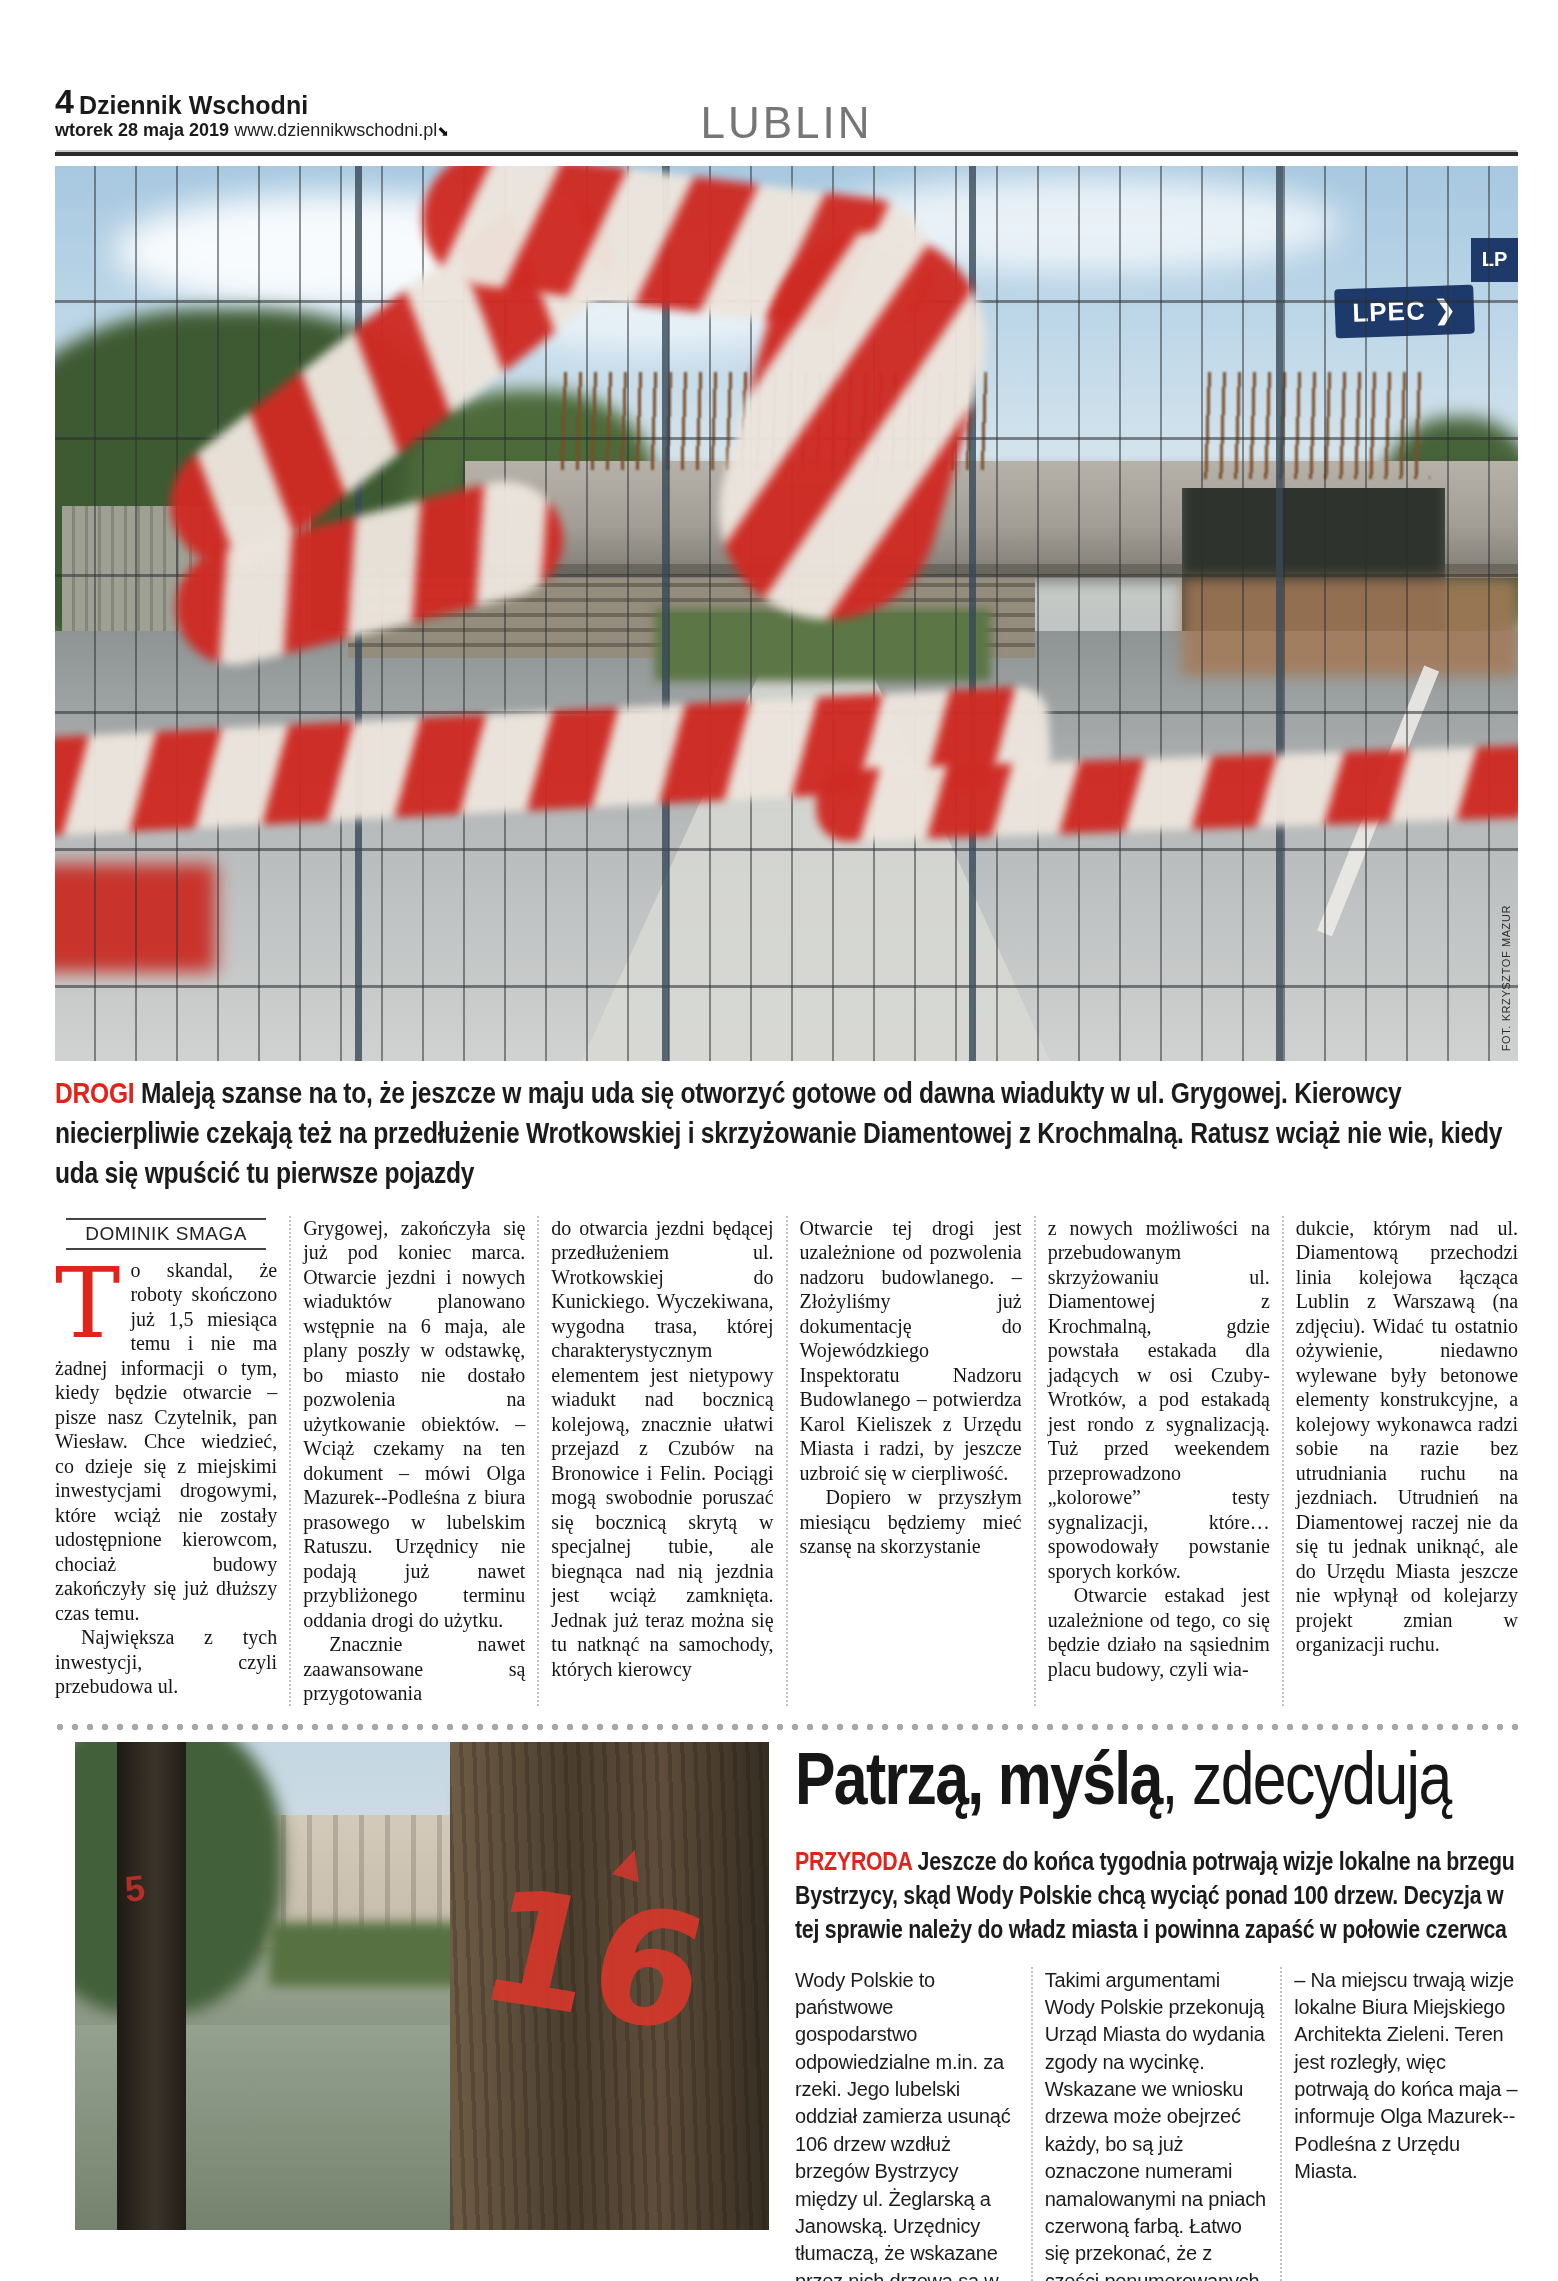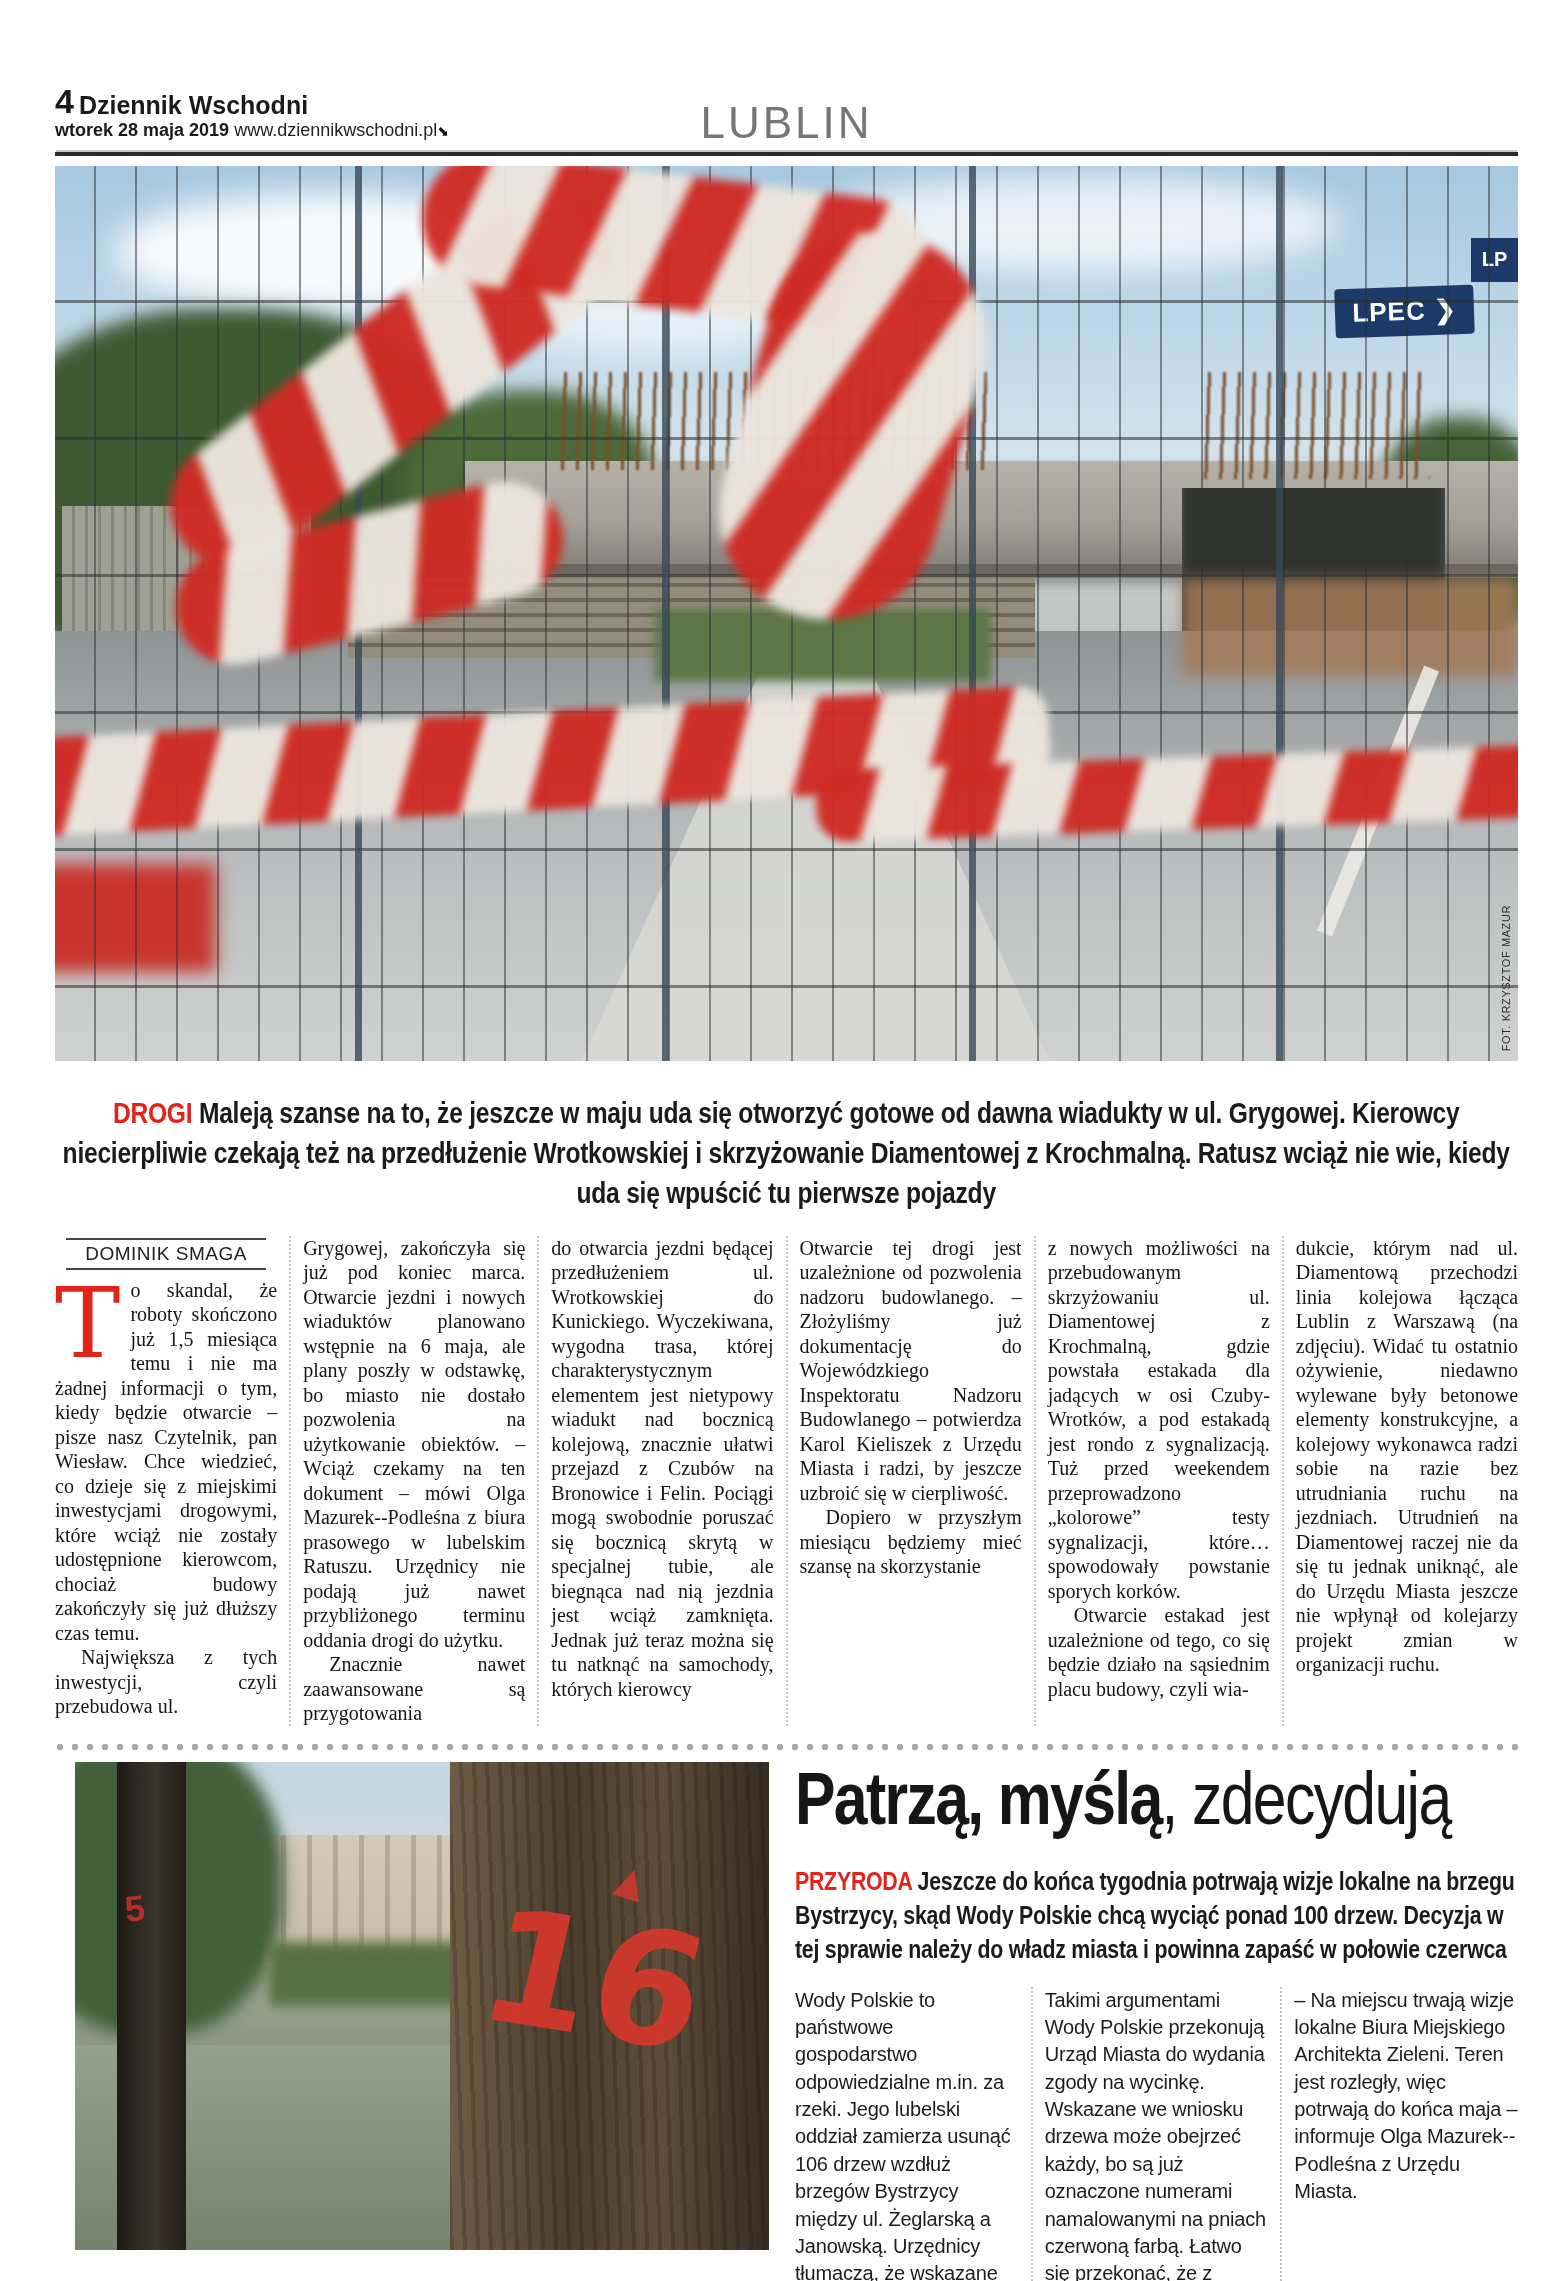--- a/index.html
+++ b/index.html
@@ -83,21 +83,21 @@
   .vcredit { writing-mode:vertical-rl; transform:rotate(180deg); font-size:11px; color:#2c2c2c;
     letter-spacing:.6px; z-index:9; }
   .cr1 { right:6px; bottom:10px; }
 
   
   .squeeze { transform:scaleX(0.82); transform-origin:left top; width:121.9%; }
   .h1-wrap { margin-top:16px; height:128px; overflow:visible; }
   .h1 { font-size:119px; line-height:1.02; letter-spacing:-3px; white-space:nowrap; color:#161616; }
   .h1 .hb { font-weight:700; }
   .h1 .hl { font-weight:400; }
-  .deck1-wrap { margin-top:32px;text-align:center; }
+  .deck1-wrap { margin-top:12px; }
   .deck1 { font-size:30px; font-weight:700; line-height:1.34; color:#1b1b1b; letter-spacing:-.3px; }
   .kick { color:#e2231a; font-weight:700; }
 
   
   .a1cols { display:flex; margin-top:22px; min-height:372px; }
   .a1col { flex:1 1 0; padding:0 12px; font-family:"Liberation Serif", serif; font-size:20px;
     line-height:1.225; text-align:justify; color:#151515; }
   .a1col:first-child { padding-left:0; }
   .a1col:last-child { padding-right:0; }
   .a1col + .a1col { border-left:2px dotted #c2c2c2; }

